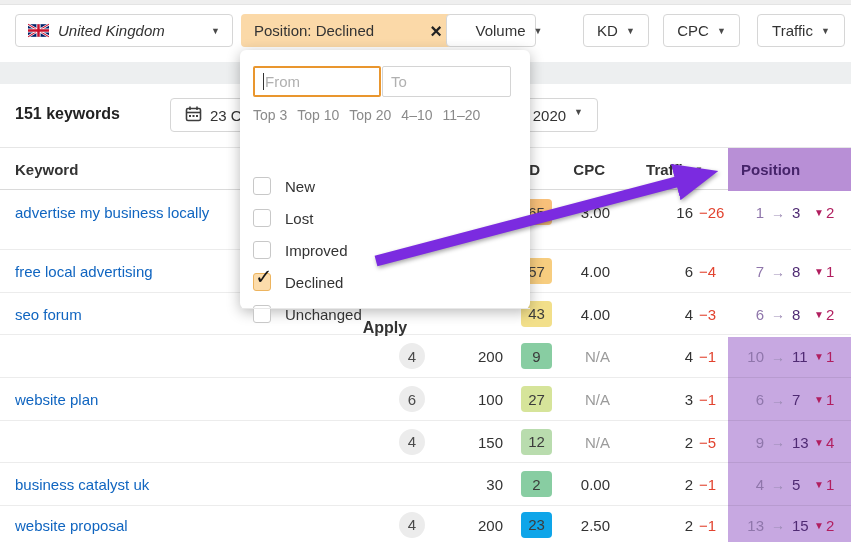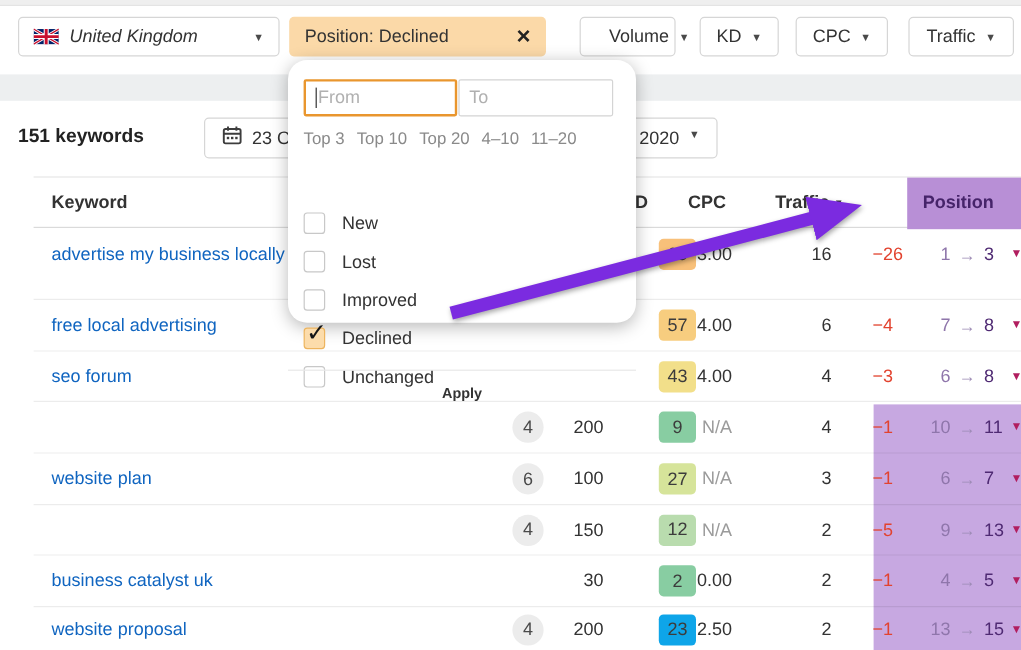--- a/index.html
+++ b/index.html
@@ -21,40 +21,40 @@
   .btn-country { left:15px; width:218px;font-style:italic; }
   .btn-country .flag { margin-right:9px; display:flex; }
   .caret { font-size:9px; color:#4a4a4a; margin-left:8px; }
   .btn-country .caret { margin-left:auto; }
   .chip {
     position:absolute; left:241px; top:14px; width:214px; height:33px;
     border-radius:4px; display:flex; align-items:center; justify-content:space-between;
     font-size:15px; padding:12px 13px; cursor:pointer;
   }
   .chip .x { font-size:20px; font-weight:bold; color:#222; line-height:1; cursor:pointer; }
-  .btn-volume { left:483px; width:80px; justify-content:center;padding-left:48px; }
+  .btn-volume { left:446px; width:90px; justify-content:center;padding-left:48px; }
   .btn-kd { left:583px; width:66px; justify-content:center; }
   .btn-cpc { left:663px; width:77px; justify-content:center; }
   .btn-traffic { left:757px; width:88px; justify-content:center; }
 
   .grayband { position:absolute; left:0; top:62px; width:851px; height:22px; background:#edeff0; }
 
   
   .kw-count { position:absolute; left:15px; top:105px; font-size:16px; font-weight:bold; color:#222; }
   .date-btn {
     position:absolute; left:170px; top:98px; width:428px; height:34px;
     border:1px solid #d6d6d6; border-radius:4px; background:#fff;
     display:flex; align-items:center; justify-content:space-between;
     font-size:15px; padding:0 14px; cursor:pointer; z-index:1;
   }
   .date-left { display:flex; align-items:center; gap:8px; }
   .date-right { display:flex; align-items:flex-start; }
 
   
-  .table { position:absolute; left:0; top:147px; width:851px; z-index:1;padding-left:28px; }
+  .table { position:absolute; left:0; top:147px; width:851px; z-index:1; }
   .thead { position:relative; height:43px; border-top:1px solid #e6e6e6; border-bottom:1px solid #dadada; font-weight:bold; font-size:15px; }
   .th { position:absolute; top:50%; transform:translateY(-50%); z-index:2; }
   .th-keyword { left:15px; }
   .th-kd { right:311px; }
   .th-cpc { right:246px; }
   .th-traffic { right:148px; display:flex; align-items:center; gap:4px; }
   .sort-caret { font-size:8px; color:#333; }
   .th-position { left:741px; color:#46246a; }
   .purple-head { position:absolute; left:728px; top:0; width:123px; height:43px; z-index:1; }
   .purple-body { position:absolute; left:728px; top:190px; width:123px; height:353px; z-index:0; }
@@ -71,41 +71,41 @@
   .tdelta { left:699px; color:#e2432f; }
   .pos { left:740px; display:flex; align-items:center; }
   .pos-old { width:24px; text-align:right; color:#8f76ab; }
   .pos-arrow { width:28px; text-align:center; color:#9d8bb5; font-size:14px; }
   .pos-new { min-width:22px; color:#4f2a73; }
   .pos-drop { color:#b11e5f; display:flex; align-items:center; }
   .pos-drop .di { font-size:10px; margin-right:2px; }
 
   
   .popover {
-    position:absolute; left:240px; top:50px; width:290px; height:219px;
-    background:#fff; border-radius:16px; box-shadow:0 3px 14px rgba(0,0,0,0.28);
+    position:absolute; left:240px; top:50px; width:290px; height:259px;
+    background:#fff; border-radius:6px; box-shadow:0 3px 14px rgba(0,0,0,0.28);
     z-index:20;
   }
   .range-inputs { position:absolute; left:13px; top:16px; display:flex; }
   .inp { height:31px; font-size:15px; padding:0 8px; display:flex; align-items:center; background:#fff; }
   .inp-from { width:128px; border:2px solid #e9962e; border-radius:2px; }
   .inp-to { width:129px; border:1px solid #d4d4d4; border-radius:2px; margin-left:1px; }
   .cursor-line { width:1px; height:17px; background:#333; margin-right:1px; }
   .placeholder { color:#b0b0b0; }
   .quick-links { position:absolute; left:13px; top:57px; display:flex; gap:10px; font-size:14px; color:#8a8a8a; }
   .quick-links span { cursor:pointer; }
   .opts { position:absolute; left:13px; top:94px;margin-top:26px; }
   .opt { height:32px; display:flex; align-items:center; cursor:pointer; }
   .cb { width:18px; height:18px; border:1px solid #c8c8c8; border-radius:3px; margin-right:14px; position:relative; background:#fff; }
   .opt.checked .cb { background:#fcdcab; border-color:#edb45e; }
   .check-glyph { display:none; position:absolute; left:1px; top:-9px; font-size:21px; font-weight:bold; color:#161616; }
   .opt.checked .check-glyph { display:block; }
   .opt-label { font-size:15px; color:#333; }
   .pop-divider { position:absolute; left:0; top:258px; width:100%; height:1px; background:#e8e8e8; }
-  .apply { position:absolute; left:0; top:259px; width:100%; height:37px; display:flex; align-items:center; justify-content:center; font-size:12px; font-weight:bold; color:#333; cursor:pointer; border-radius:0 0 6px 6px; }
+  .apply { position:absolute; left:0; top:259px; width:100%; height:37px; display:flex; align-items:center; justify-content:center; font-size:16px; font-weight:bold; color:#333; cursor:pointer; border-radius:0 0 6px 6px; }
 
   
   .arrow-svg { position:absolute; left:0; top:0; width:851px; height:542px; z-index:30; pointer-events:none; filter:drop-shadow(1px 2px 2px rgba(0,0,0,0.35)); }
 </style>
 </head>
 <body>
 
 <div class="topstrip"></div>
 
 <div class="toolbar-btn btn-country">

